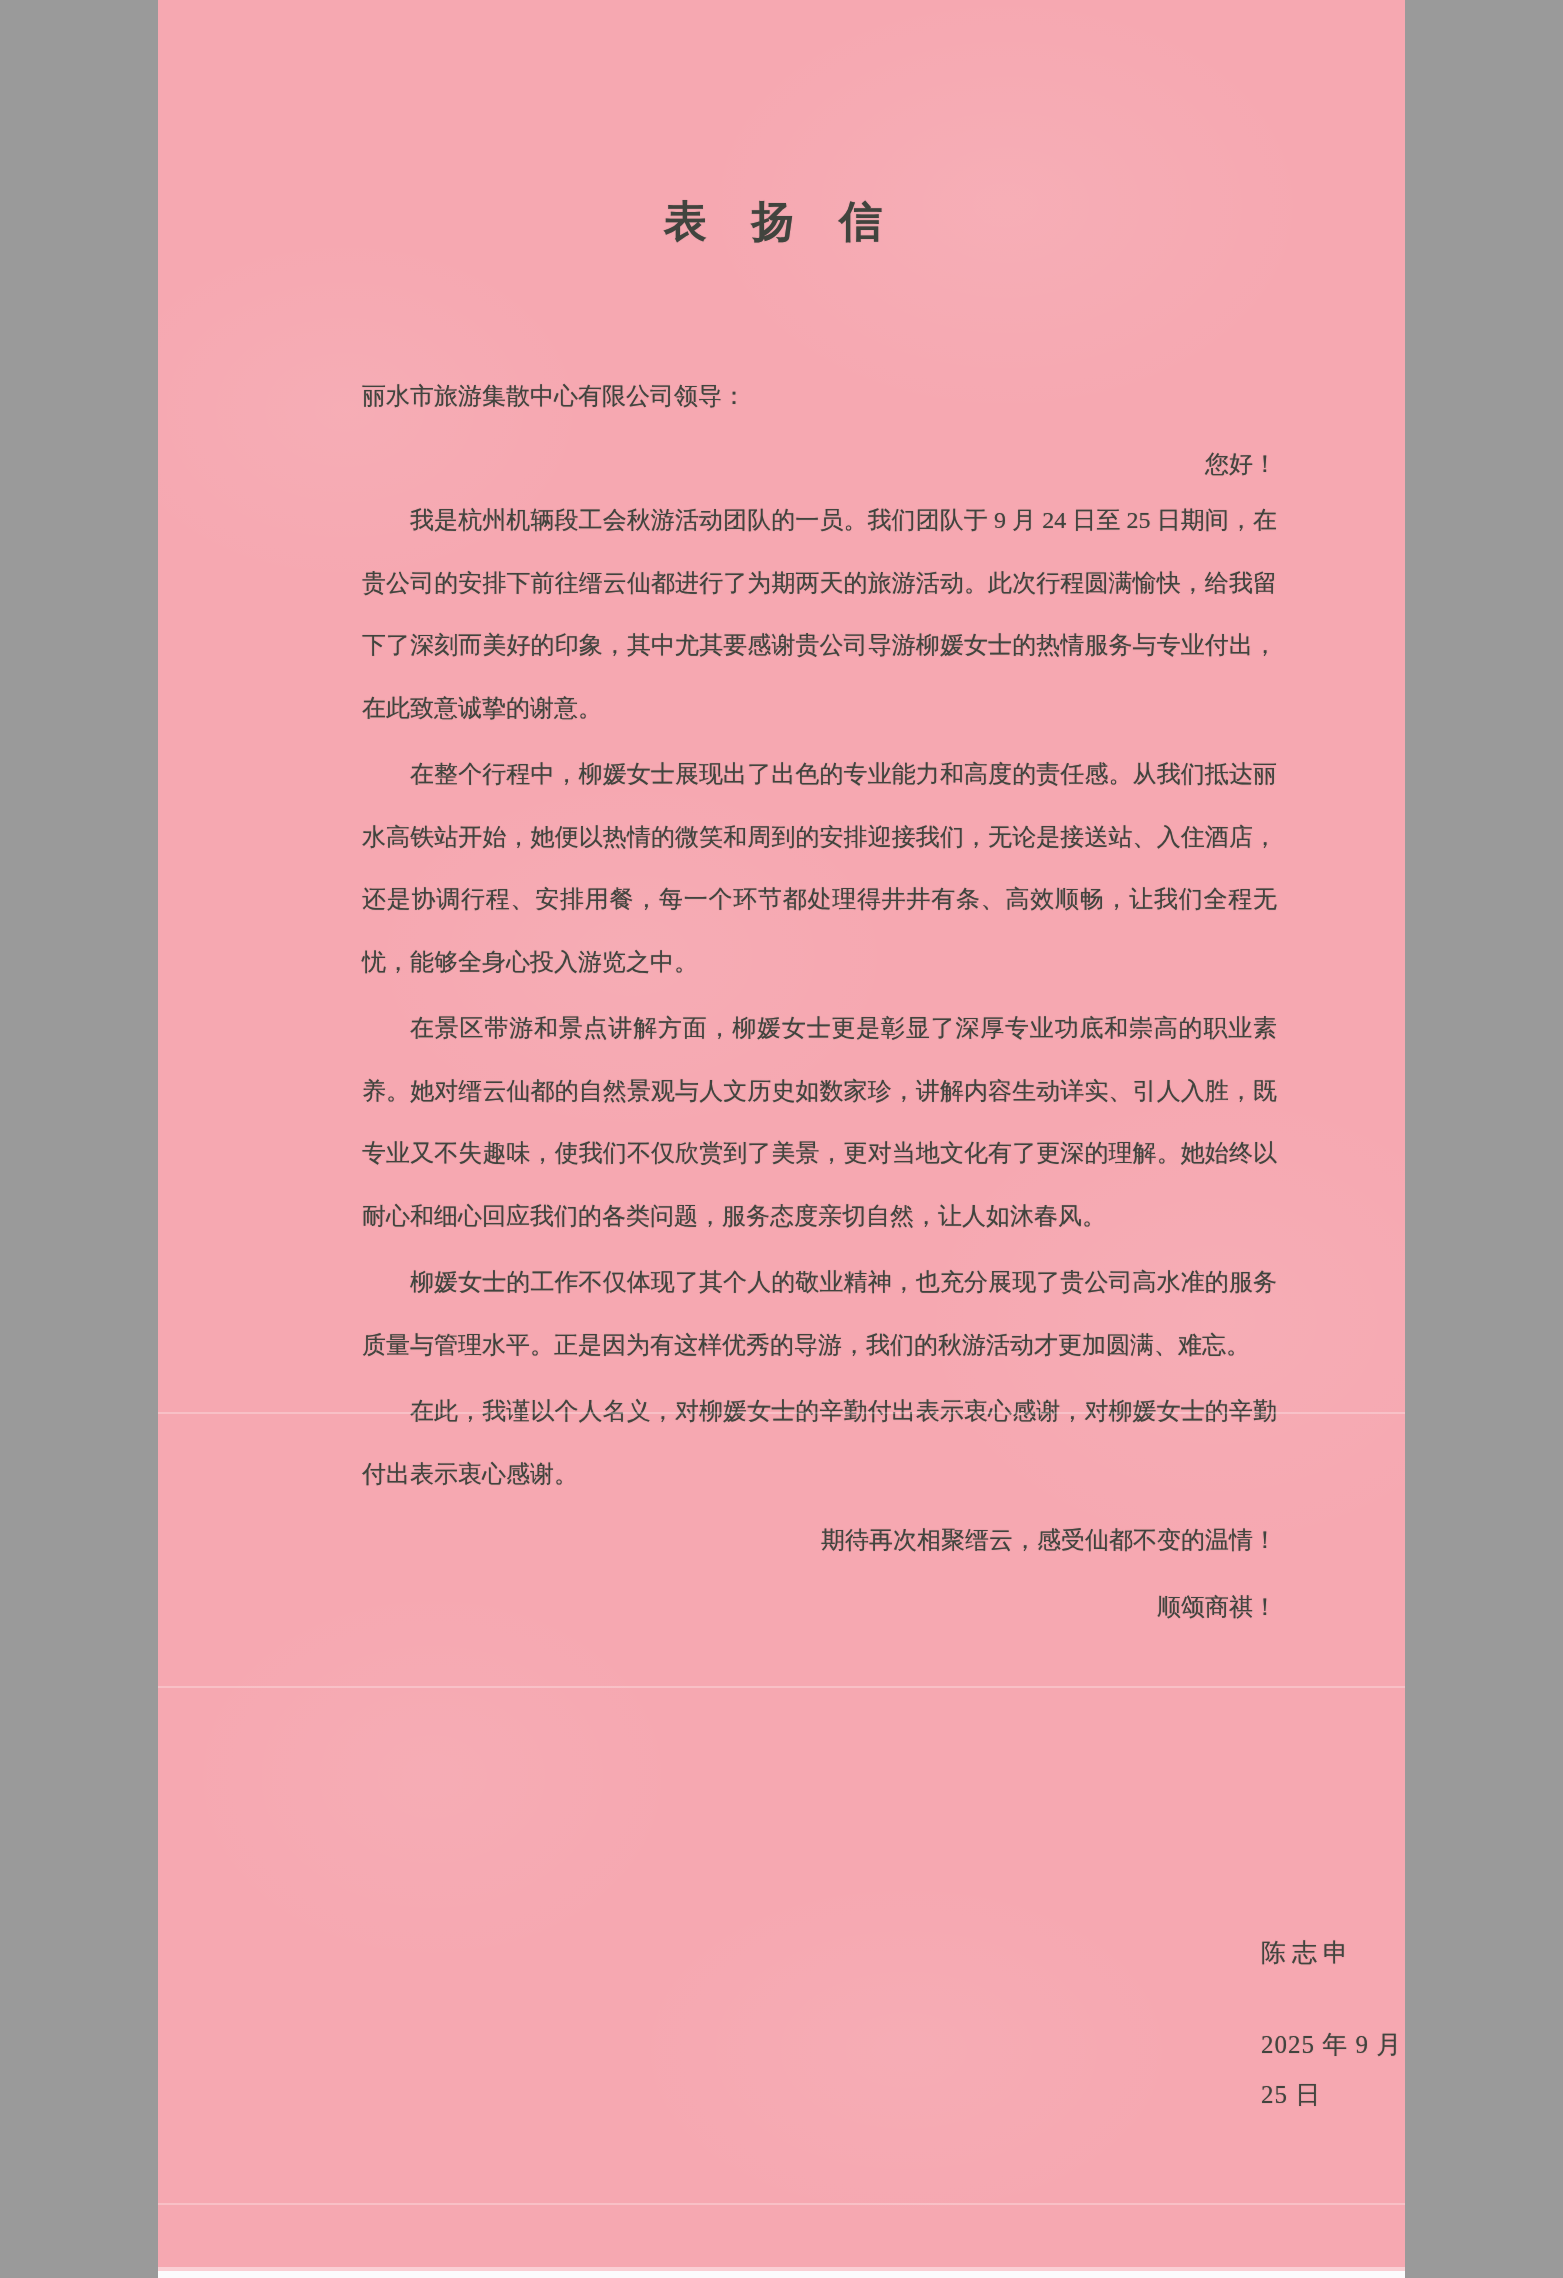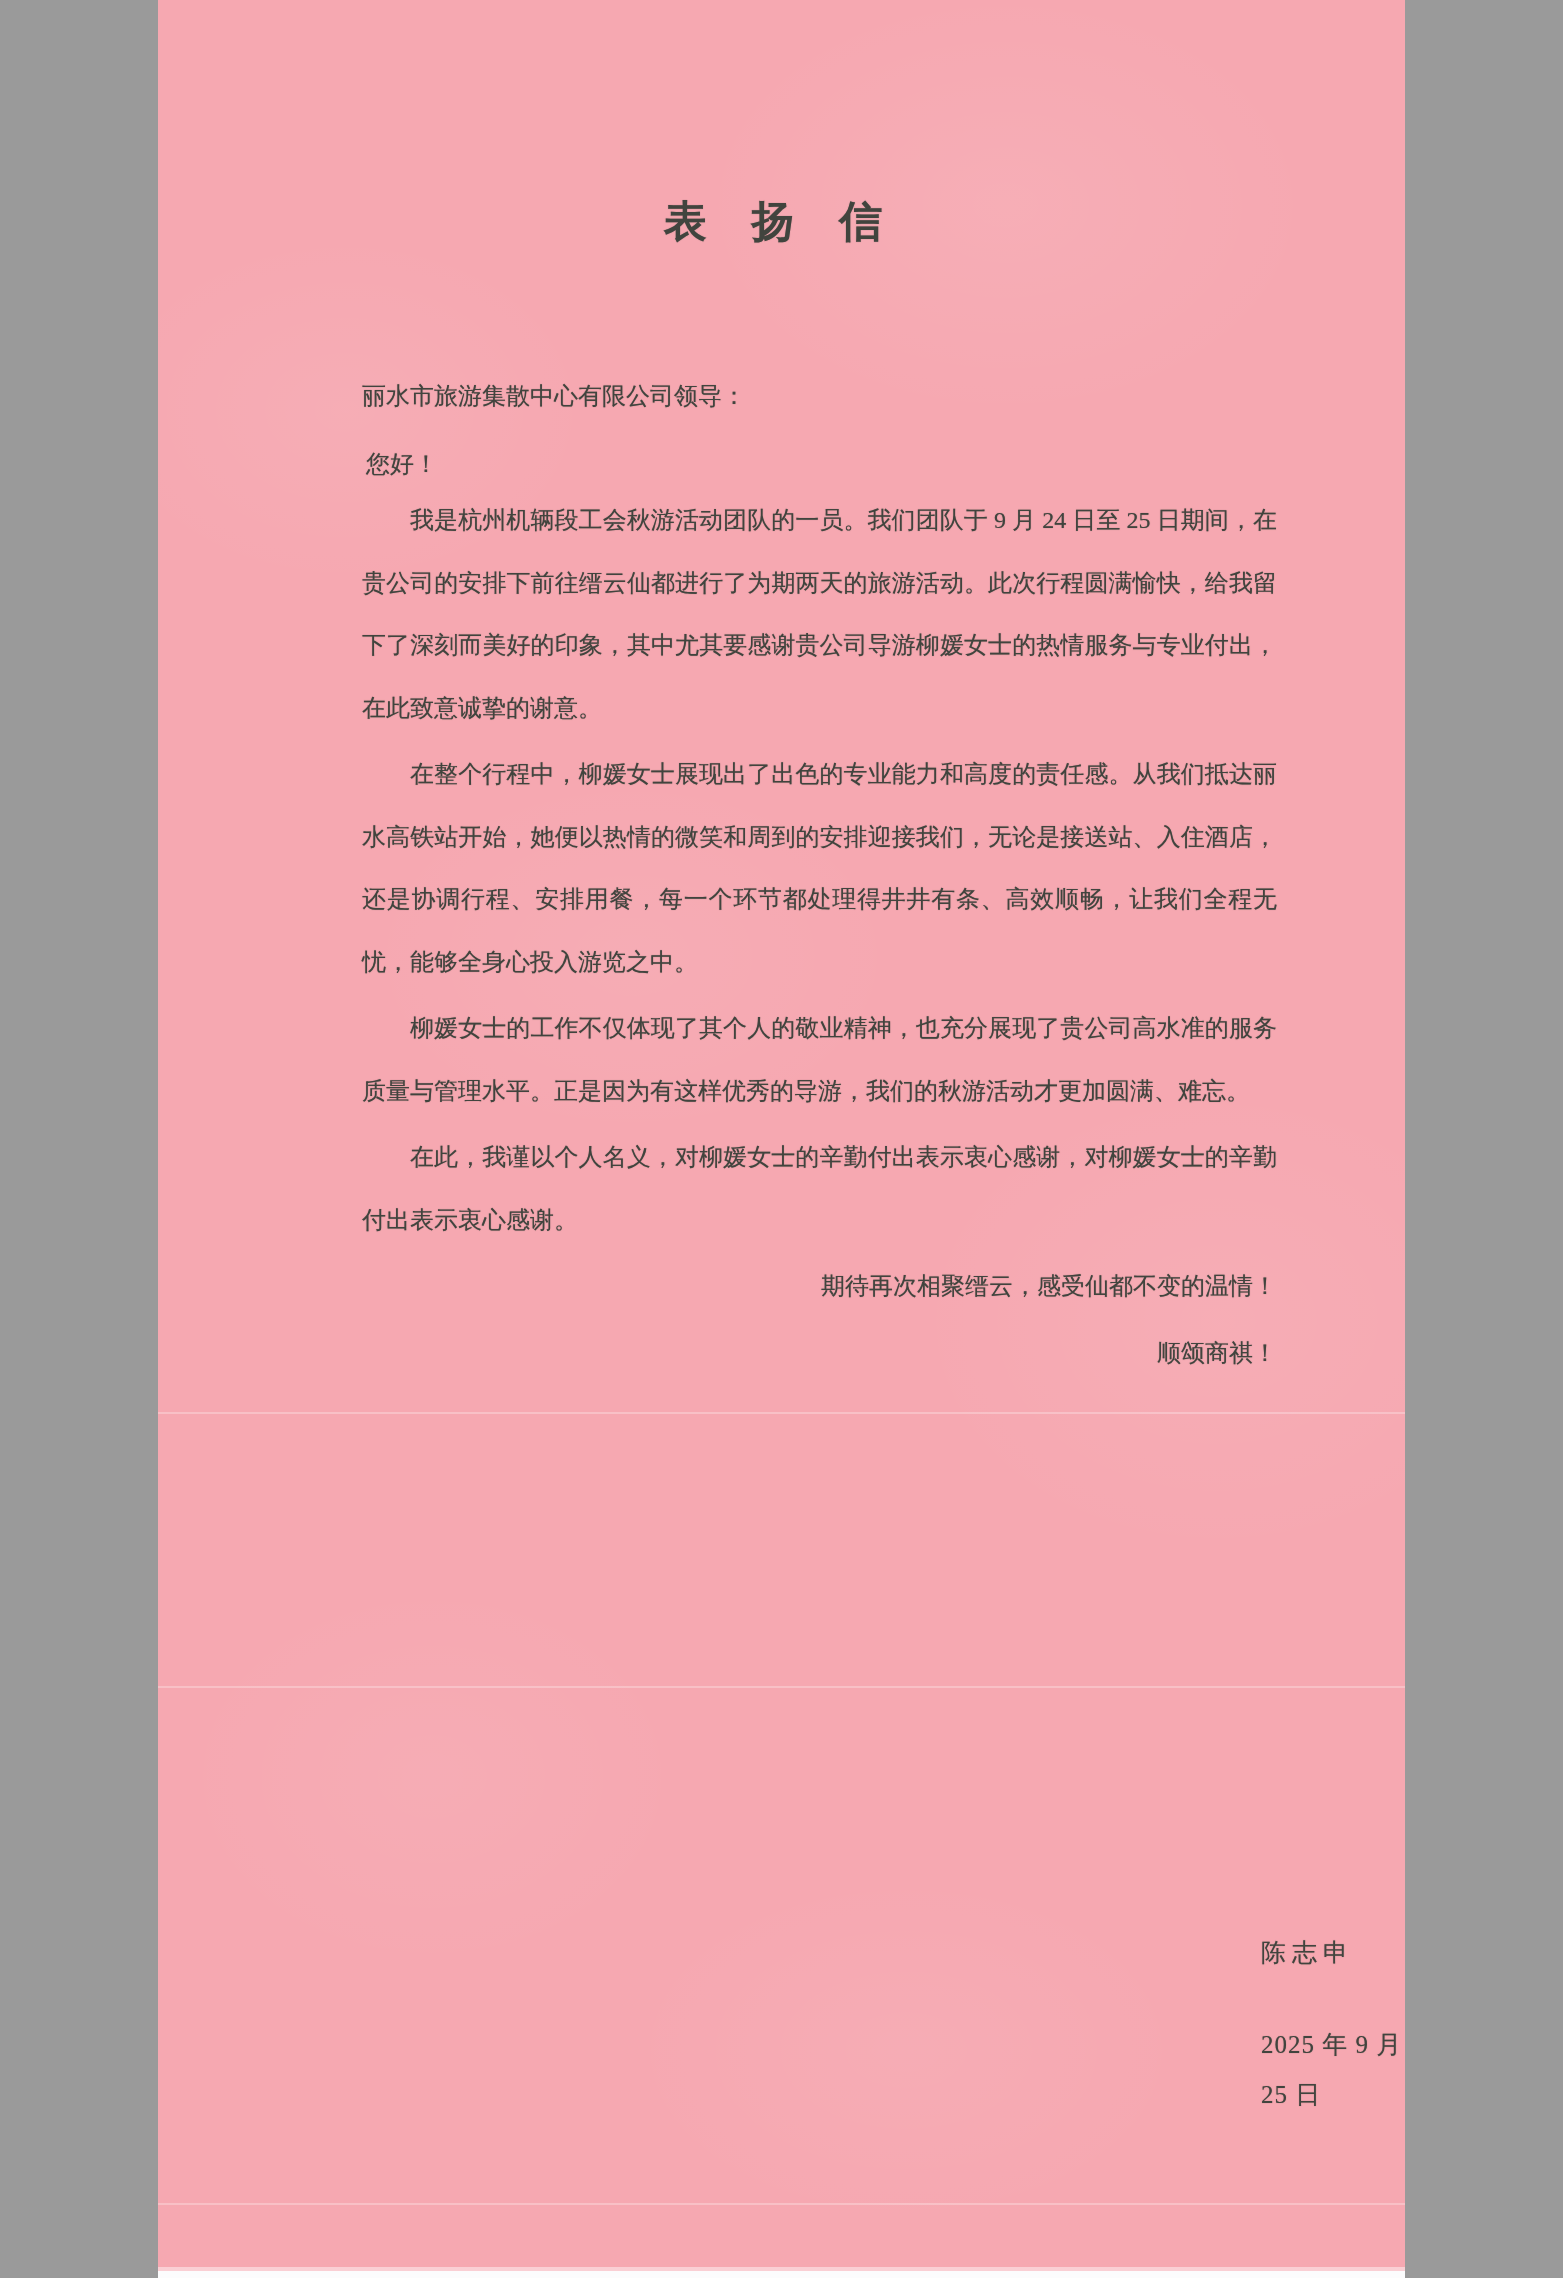--- a/index.html
+++ b/index.html
@@ -40,20 +40,21 @@
     padding: 0 128px 0 204px;
     font-size: 24px;
   }
   .recipient {
     margin: 125px 0 0 0;
     line-height: 50px;
   }
   .greeting {
     margin: 18px 0 0 4px;
     line-height: 50px;
+    text-align: right;
   }
   .para {
     margin: 0 0 4px 0;
     line-height: 62.5px;
     text-align: justify;
     text-justify: inter-ideograph;
     text-indent: 2em;
   }
   .content .para:first-of-type {
     margin-top: 14px;
@@ -114,20 +115,21 @@
   <div class="content">
 
     <p class="recipient ink">丽水市旅游集散中心有限公司领导：</p>
 
     <p class="greeting ink">您好！</p>
 
     <p class="para ink">我是杭州机辆段工会秋游活动团队的一员。我们团队于 9 月 24 日至 25 日期间，在贵公司的安排下前往缙云仙都进行了为期两天的旅游活动。此次行程圆满愉快，给我留下了深刻而美好的印象，其中尤其要感谢贵公司导游柳媛女士的热情服务与专业付出，在此致意诚挚的谢意。</p>
 
     <p class="para ink">在整个行程中，柳媛女士展现出了出色的专业能力和高度的责任感。从我们抵达丽水高铁站开始，她便以热情的微笑和周到的安排迎接我们，无论是接送站、入住酒店，还是协调行程、安排用餐，每一个环节都处理得井井有条、高效顺畅，让我们全程无忧，能够全身心投入游览之中。</p>
 
+    <p class="para ink">在景区带游和景点讲解方面，柳媛女士更是彰显了深厚专业功底和崇高的职业素养。她对缙云仙都的自然景观与人文历史如数家珍，讲解内容生动详实、引人入胜，既专业又不失趣味，使我们不仅欣赏到了美景，更对当地文化有了更深的理解。她始终以耐心和细心回应我们的各类问题，服务态度亲切自然，让人如沐春风。</p>
 
     <p class="para ink">柳媛女士的工作不仅体现了其个人的敬业精神，也充分展现了贵公司高水准的服务质量与管理水平。正是因为有这样优秀的导游，我们的秋游活动才更加圆满、难忘。</p>
 
     <p class="para ink">在此，我谨以个人名义，对柳媛女士的辛勤付出表示衷心感谢，对柳媛女士的辛勤付出表示衷心感谢。</p>
 
     <p class="para short-line ink">期待再次相聚缙云，感受仙都不变的温情！</p>
 
     <p class="para short-line ink">顺颂商祺！</p>
 
   </div>

